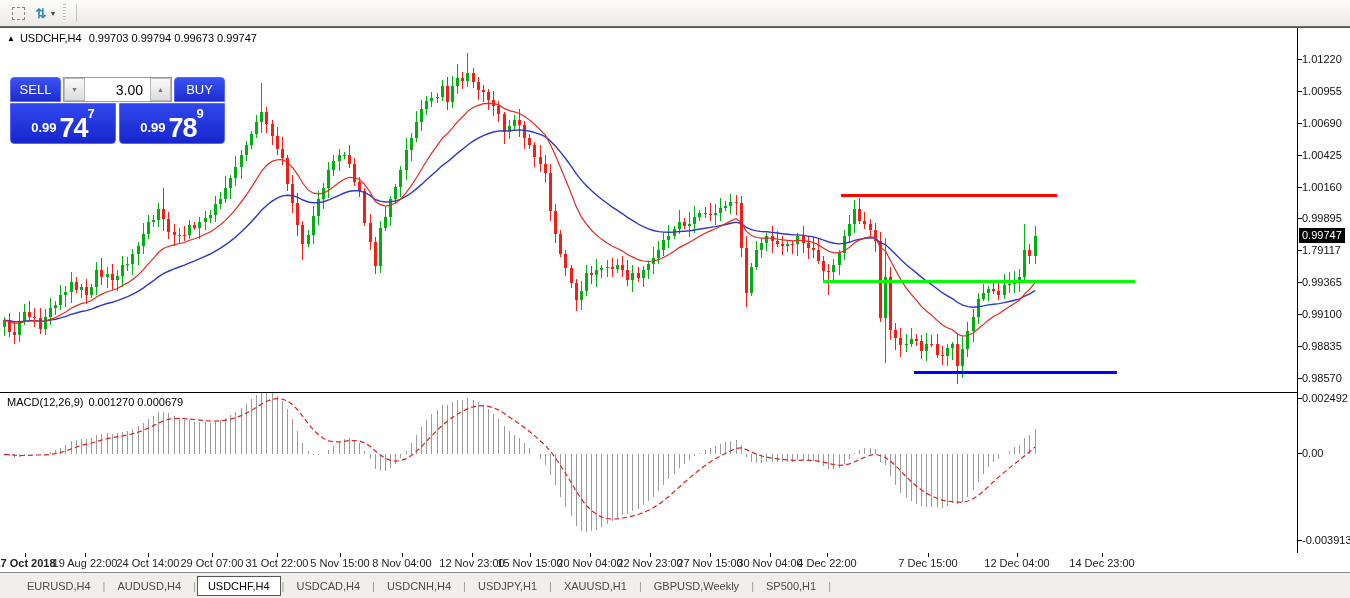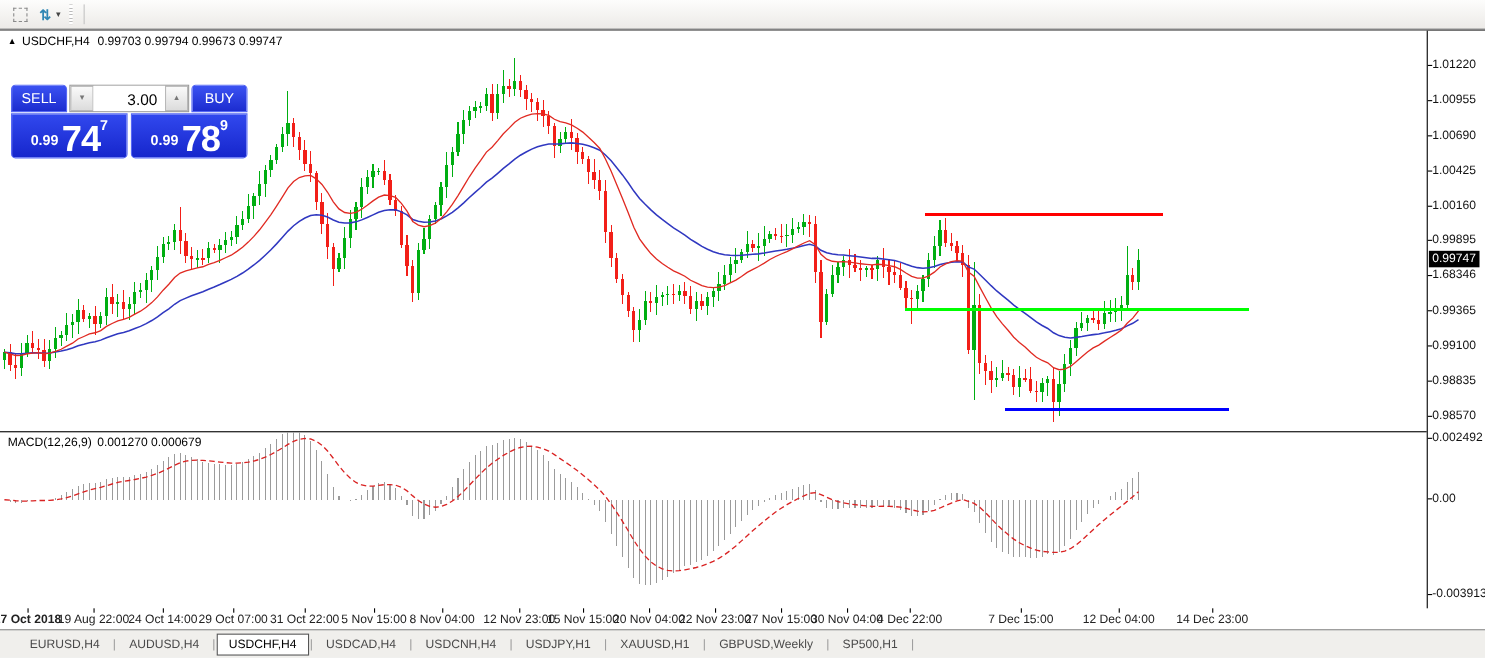--- a/index.html
+++ b/index.html
@@ -49,21 +49,21 @@
   .vol-group{flex:1;display:flex;border:1px solid #9b9b9b;background:#fff;box-sizing:border-box;margin:0 2px;}
   .spin{width:21px;background:linear-gradient(#fafafa,#dcdcdc);border:1px solid #b8b8b8;
         color:#777;font-size:7px;display:flex;align-items:center;justify-content:center;box-sizing:border-box;}
   .vol-input{flex:1;border:none;outline:none;font-size:14px;color:#000;text-align:right;padding-right:7px;width:50px;
              font-family:"Liberation Sans",sans-serif;}
   .row2{display:flex;gap:3px;margin-top:1px;height:41px;}
   .price-box{flex:1;background:linear-gradient(#3148ee,#1626cc);color:#fff;border:1px solid #5668f5;
              display:flex;align-items:flex-end;justify-content:center;padding-bottom:4px;
              border-radius:0 0 4px 4px;box-sizing:border-box;}
   .p-small{font-size:13px;font-weight:bold;margin:0 3px 4px 0;}
-  .p-big{font-size:33px;font-weight:bold;line-height:0.82;letter-spacing:-1px;}
+  .p-big{font-size:27px;font-weight:bold;line-height:0.82;letter-spacing:-1px;}
   .p-sup{font-size:13px;font-weight:bold;align-self:flex-start;margin-top:2px;}
   
   .tabsbar{position:absolute;left:0;top:572px;width:1350px;height:26px;background:#f0efec;
            border-top:1px solid #8a8a8a;display:flex;align-items:center;box-sizing:border-box;
            padding-left:16px;font-size:11px;color:#4a4a4a;}
   .tab{padding:4px 11px;white-space:nowrap;}
   .tab.active{background:#fff;border:1px solid #555;color:#000;padding:3px 10px;}
   .tabsep{color:#999;margin:0 1px;}
 </style>
 </head>
@@ -732,21 +732,21 @@
       <div class="ylab" style="top: 56.9362px;">1.00955</div>
       <div class="ytick" style="top: 94.8255px;"></div>
       <div class="ylab" style="top: 88.8255px;">1.00690</div>
       <div class="ytick" style="top: 126.715px;"></div>
       <div class="ylab" style="top: 120.715px;">1.00425</div>
       <div class="ytick" style="top: 158.604px;"></div>
       <div class="ylab" style="top: 152.604px;">1.00160</div>
       <div class="ytick" style="top: 190.493px;"></div>
       <div class="ylab" style="top: 184.493px;">0.99895</div>
       <div class="ytick" style="top: 222.383px;"></div>
-      <div class="ylab" style="top: 216.383px;">1.68346</div>
+      <div class="ylab" style="top: 216.383px;">1.79117</div>
       <div class="ytick" style="top: 254.272px;"></div>
       <div class="ylab" style="top: 248.272px;">0.99365</div>
       <div class="ytick" style="top: 286.161px;"></div>
       <div class="ylab" style="top: 280.161px;">0.99100</div>
       <div class="ytick" style="top: 318.051px;"></div>
       <div class="ylab" style="top: 312.051px;">0.98835</div>
       <div class="ytick" style="top: 349.94px;"></div>
       <div class="ylab" style="top: 343.94px;">0.98570</div>
       <div class="price-badge" style="top: 200.303px;">0.99747</div>
       <div class="ytick" style="top: 370.009px;"></div>

